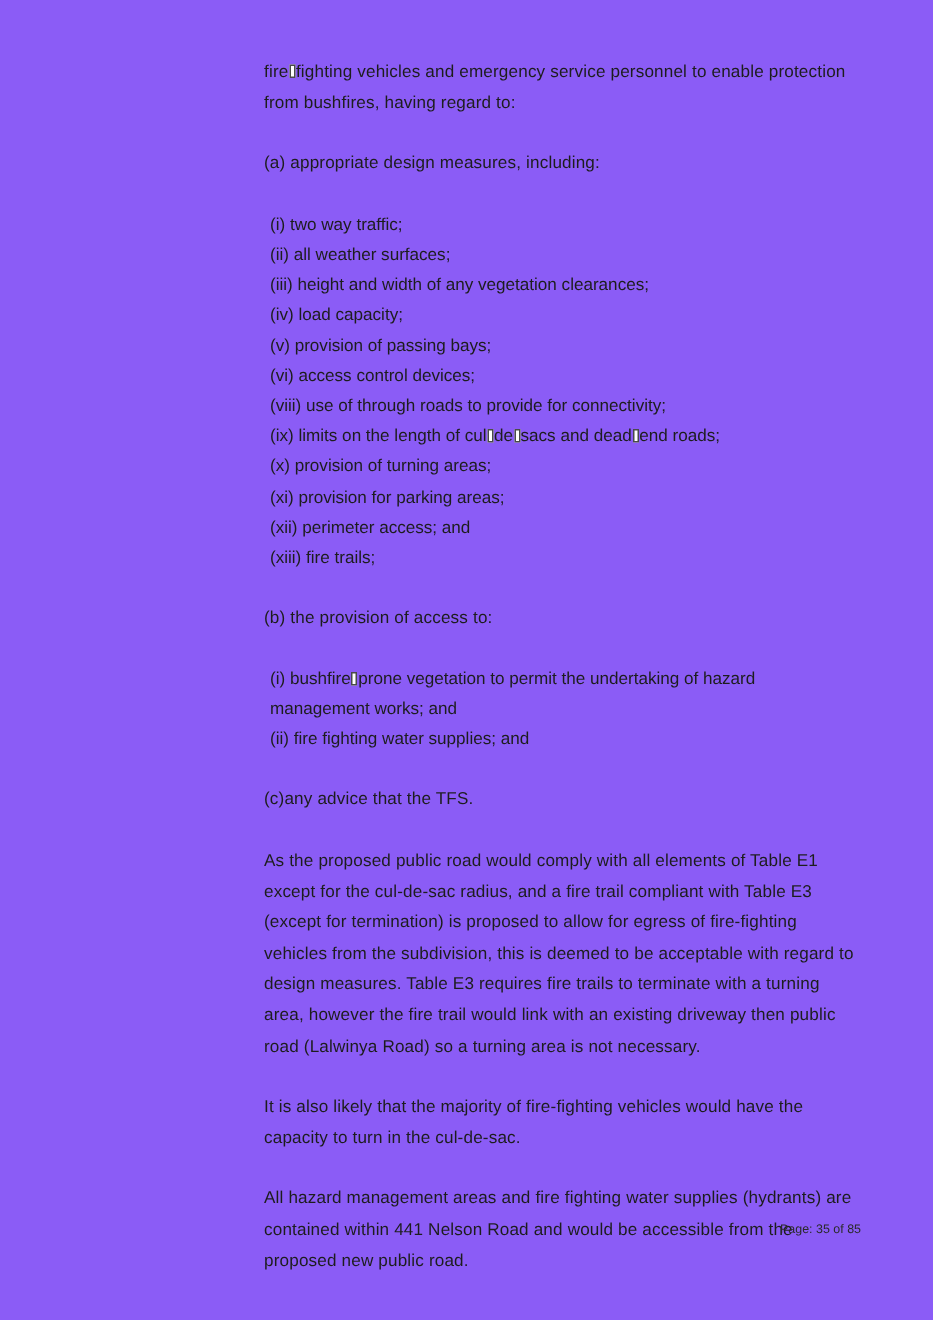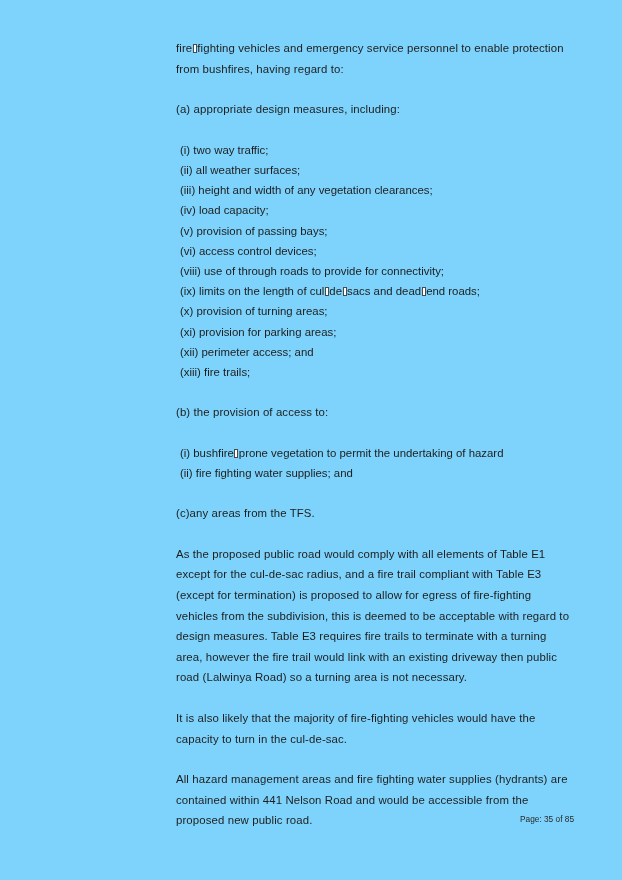--- a/index.html
+++ b/index.html
@@ -14,21 +14,21 @@
     font-family: "Liberation Sans", sans-serif;
     color: #1d1d1d;
     overflow: hidden;
   }
   .page {
     position: absolute;
     left: 0;
     top: 0;
     width: 622px;
     height: 880px;
-    background: #7dd3fc;
+    background: #8b5cf6;
   }
   .content {
     position: absolute;
     left: 176px;
     top: 38px;
     width: 398px;
   }
   .para {
     font-size: 11.4px;
     line-height: 20.6px;
@@ -93,24 +93,25 @@
       <li>(x) provision of turning areas;</li>
       <li>(xi) provision for parking areas;</li>
       <li>(xii) perimeter access; and</li>
       <li>(xiii) fire trails;</li>
     </ul>
 
     <p class="para">(b) the provision of access to:</p>
 
     <ul class="list">
       <li><span>(i) bushfire</span><span class="tofu"></span><span>prone vegetation to permit the undertaking of hazard</span></li>
+      <li>management works; and</li>
       <li>(ii) fire fighting water supplies; and</li>
     </ul>
 
-    <p class="para">(c)any areas from the TFS.</p>
+    <p class="para">(c)any advice that the TFS.</p>
 
     <p class="para">As the proposed public road would comply with all elements of Table E1 except for the cul-de-sac radius, and a fire trail compliant with Table E3 (except for termination) is proposed to allow for egress of fire-fighting vehicles from the subdivision, this is deemed to be acceptable with regard to design measures. Table E3 requires fire trails to terminate with a turning area, however the fire trail would link with an existing driveway then public road (Lalwinya Road) so a turning area is not necessary.</p>
 
     <p class="para">It is also likely that the majority of fire-fighting vehicles would have the capacity to turn in the cul-de-sac.</p>
 
     <p class="para">All hazard management areas and fire fighting water supplies (hydrants) are contained within 441 Nelson Road and would be accessible from the proposed new public road.</p>
 
   </div>
 
   <div class="footer">

